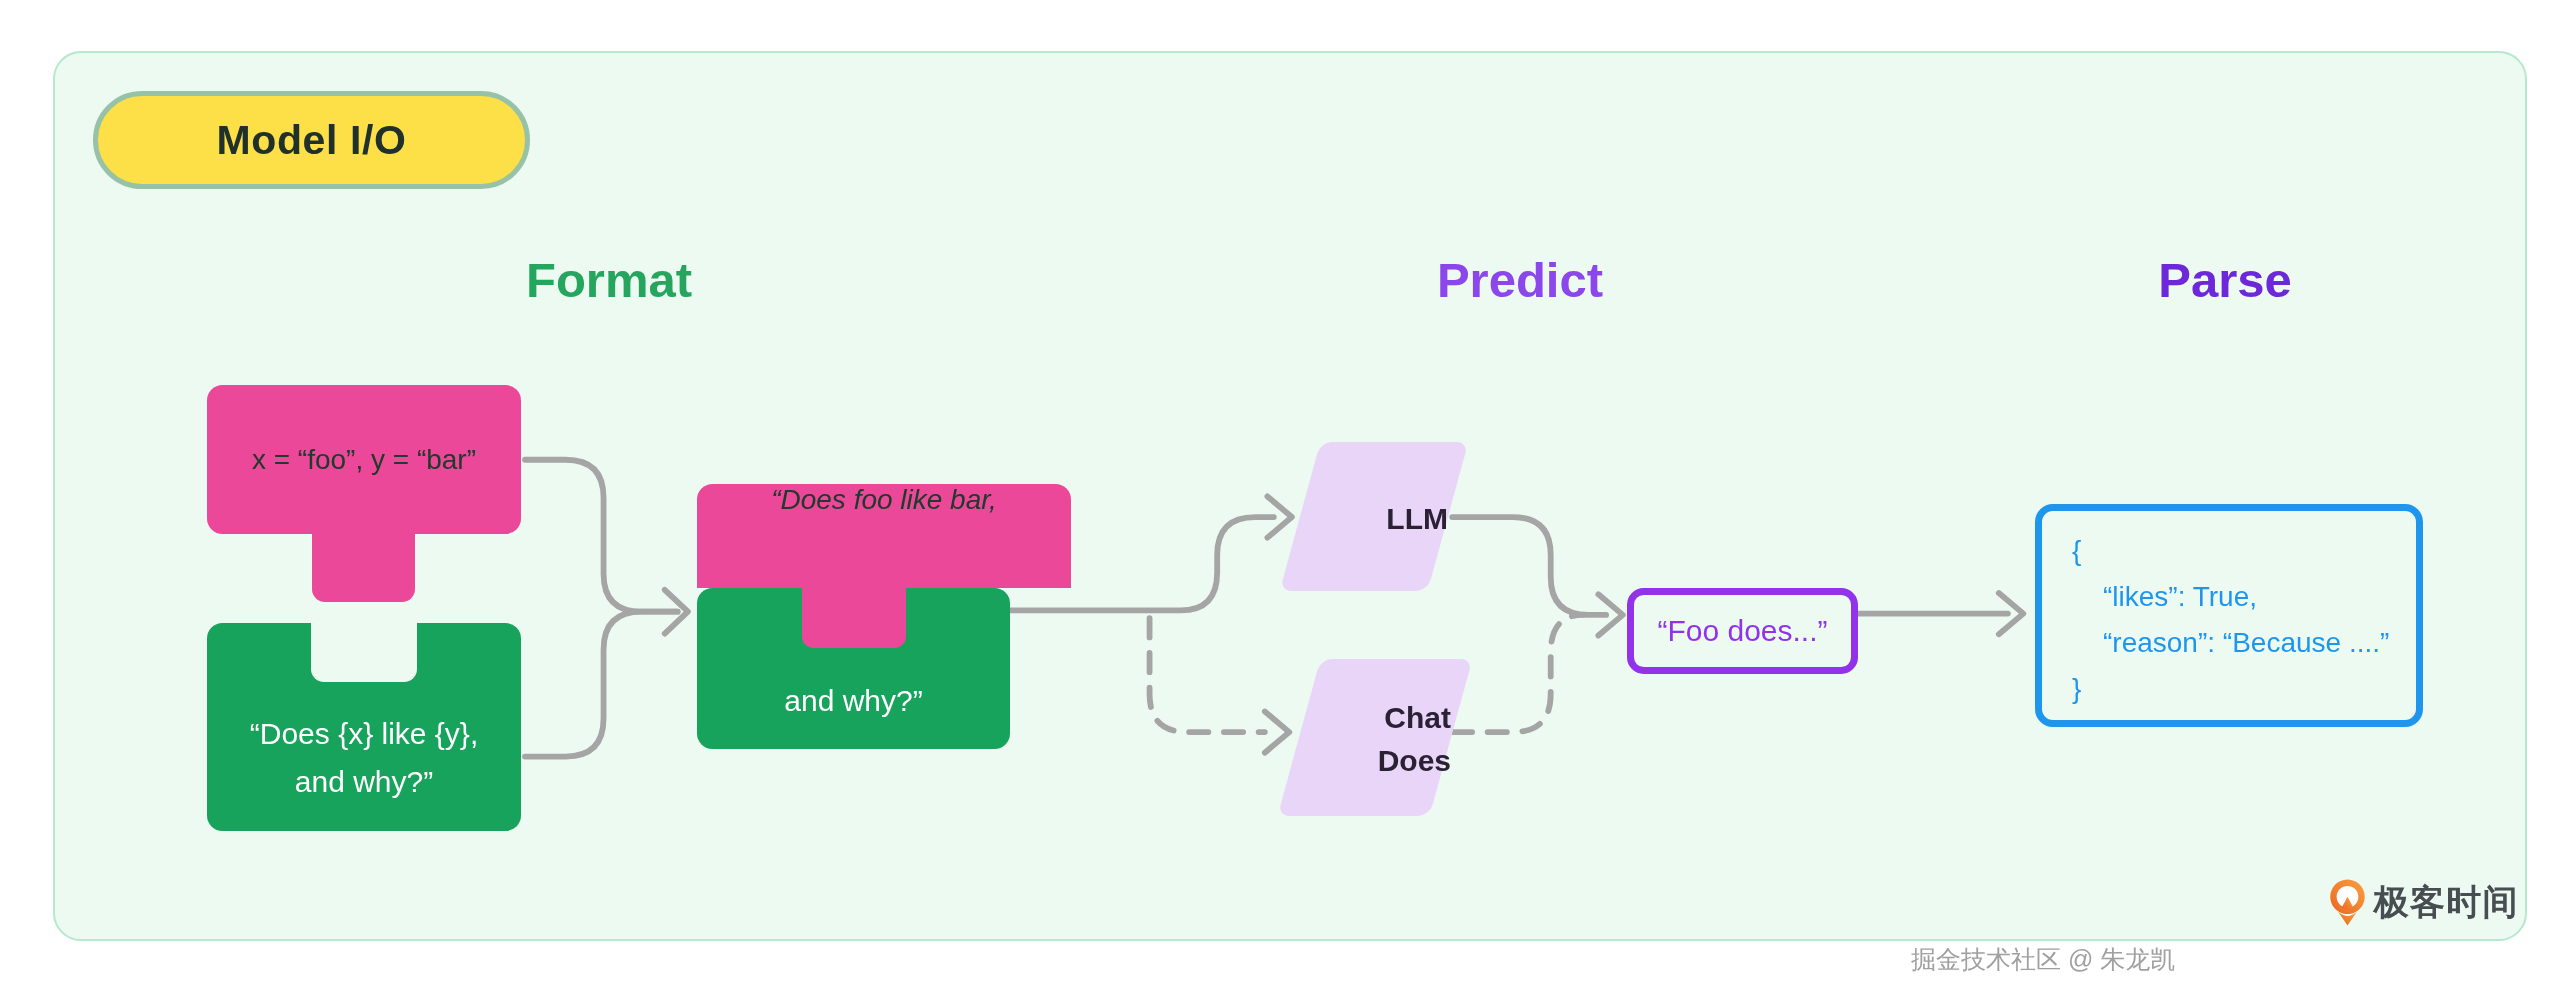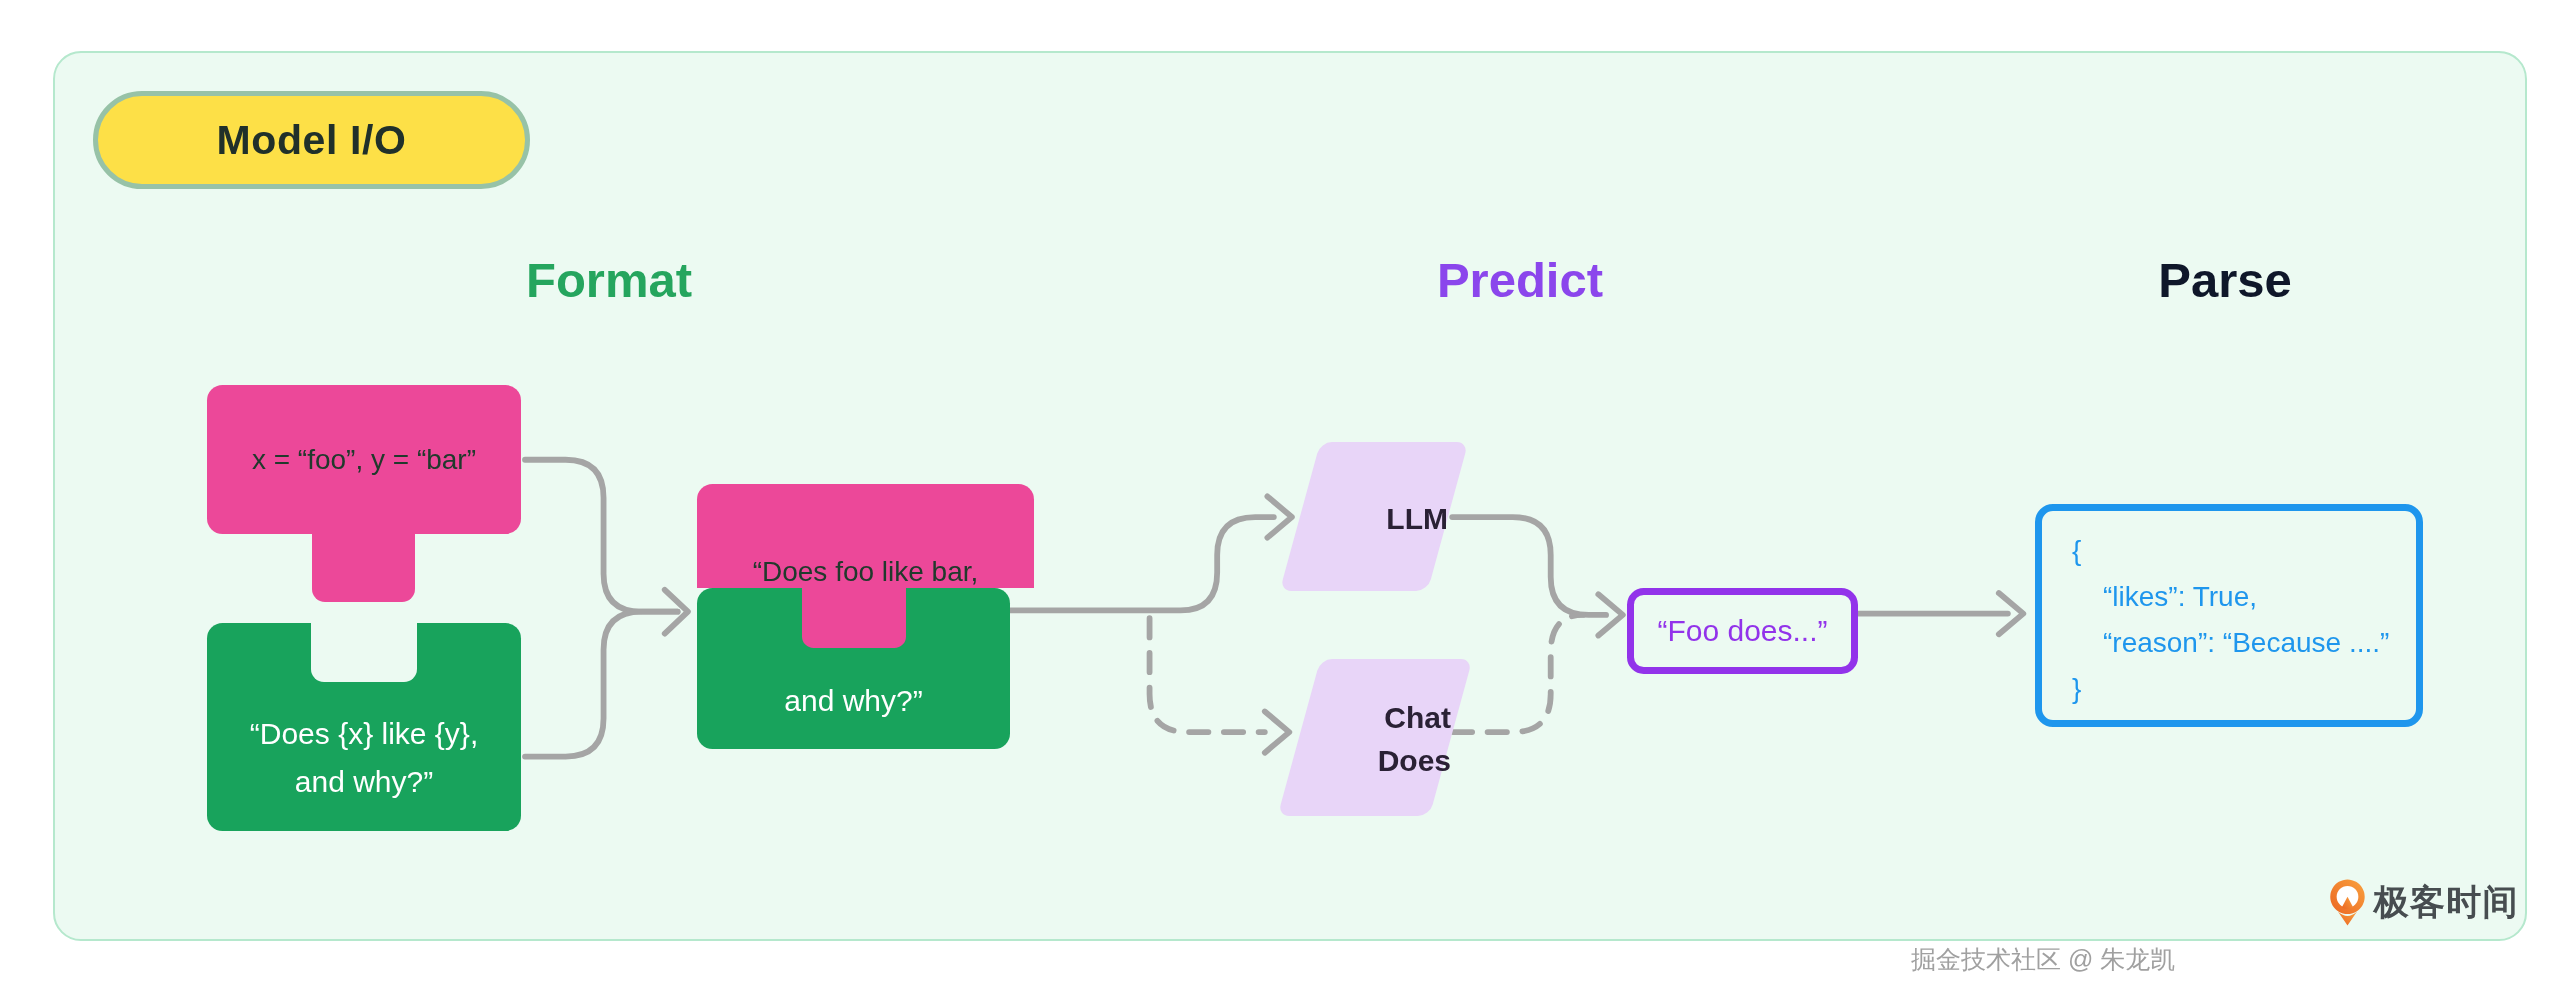--- a/index.html
+++ b/index.html
@@ -13,38 +13,38 @@
   
   .badge{left:93px;top:91px;width:437px;height:98px;background:#fde047;
          border:5.8px solid #97c2a7;border-radius:52px;display:flex;align-items:center;justify-content:center;
          box-sizing:border-box;}
   .badge span{font-size:41px;font-weight:bold;color:#20302a;letter-spacing:0.6px;}
 
   
   .hdr{width:322px;text-align:center;top:252px;font-size:49px;font-weight:bold;}
   .hdr-format{left:448px;color:#25a55e;}
   .hdr-predict{left:1359px;color:#8b46ec;}
-  .hdr-parse{left:2064px;color:#0f172a;}
+  .hdr-parse{left:2064px;color:#6d28d9;}
 
   
   .lightpiece{background:#ec4899;}
   .darkpiece{background:#18a35c;}
   .piece-text-dark{color:#203a2c;font-size:28px;}
   .piece-text-light{color:#ffffff;font-size:30px;}
 
   .p1-main{left:207px;top:385px;width:314px;height:149px;border-radius:15.5px;
            display:flex;align-items:center;justify-content:center;}
   .p1-plug{left:312px;top:534px;width:103px;height:68px;border-radius:0 0 13px 13px;}
 
   .p2-main{left:207px;top:623px;width:314px;height:208px;border-radius:15.5px;}
   .p2-notch{left:311px;top:620px;width:106px;height:62px;background:#ecfaf2;border-radius:0 0 13px 13px;}
   .p2-text{left:207px;top:710px;width:314px;text-align:center;line-height:48px;}
 
-  .p3-light{left:697px;top:484px;width:337px;height:104px;border-radius:15.5px 15.5px 0 0;
-            display:flex;align-items:flex-end;justify-content:center;}
+  .p3-light{left:697px;top:484px;width:374px;height:104px;border-radius:15.5px 15.5px 0 0;
+            display:flex;align-items:flex-start;justify-content:center;font-style:italic;}
   .p3-dark{left:697px;top:588px;width:313px;height:161px;border-radius:15.5px;}
   .p3-plug{left:802px;top:588px;width:104px;height:60px;border-radius:0 0 11.6px 11.6px;}
   .p3-darktext{left:697px;top:684px;width:313px;text-align:center;}
 
   
   .para{background:#e8d5f8;border-radius:11.6px;transform:skewX(-15.3deg);}
   .para-llm{left:1300px;top:442px;width:148px;height:149px;}
   .para-chat{left:1299px;top:659px;width:152px;height:157px;}
   .para-label{color:#2a2135;font-size:30px;text-align:right;font-weight:bold;}
   .llm-label{left:1300px;top:502px;width:148px;}

